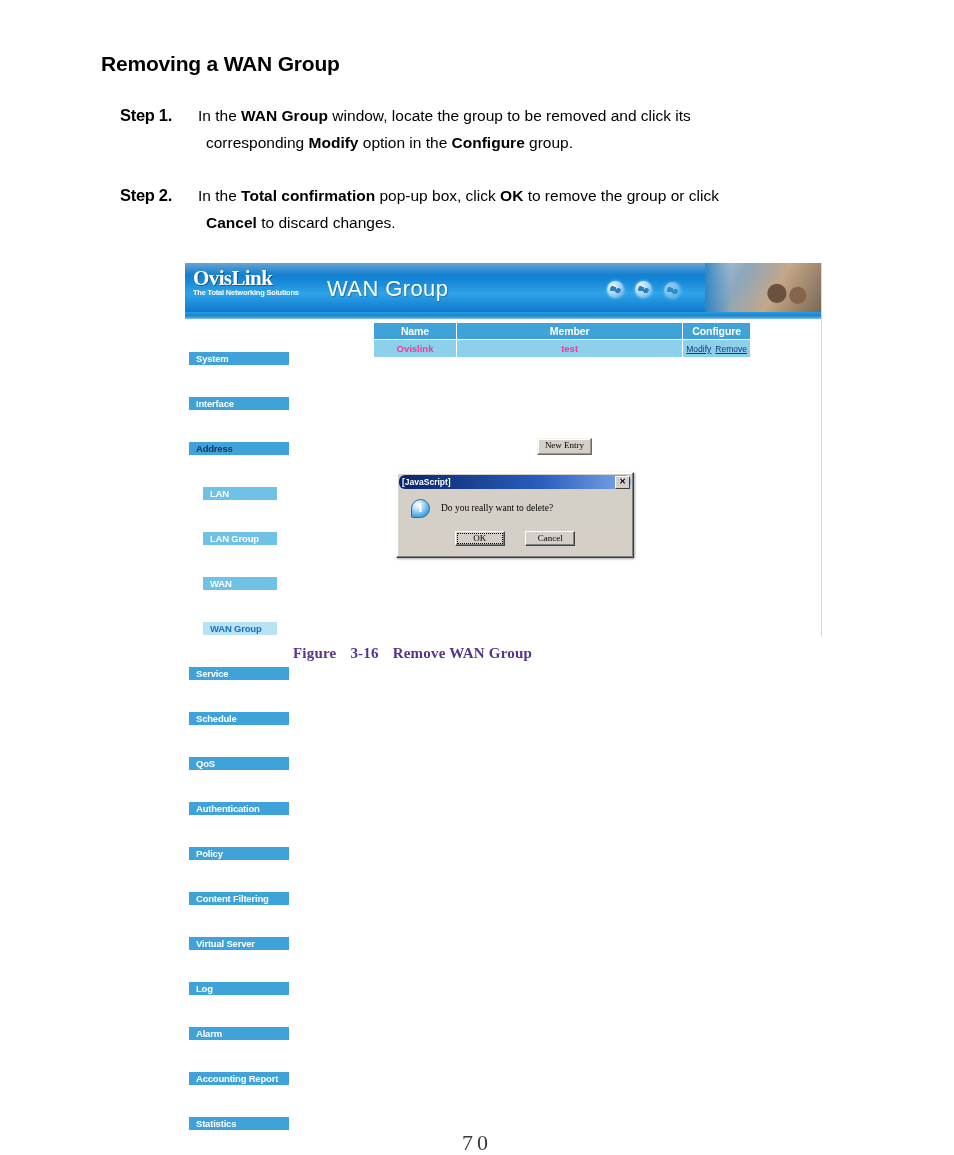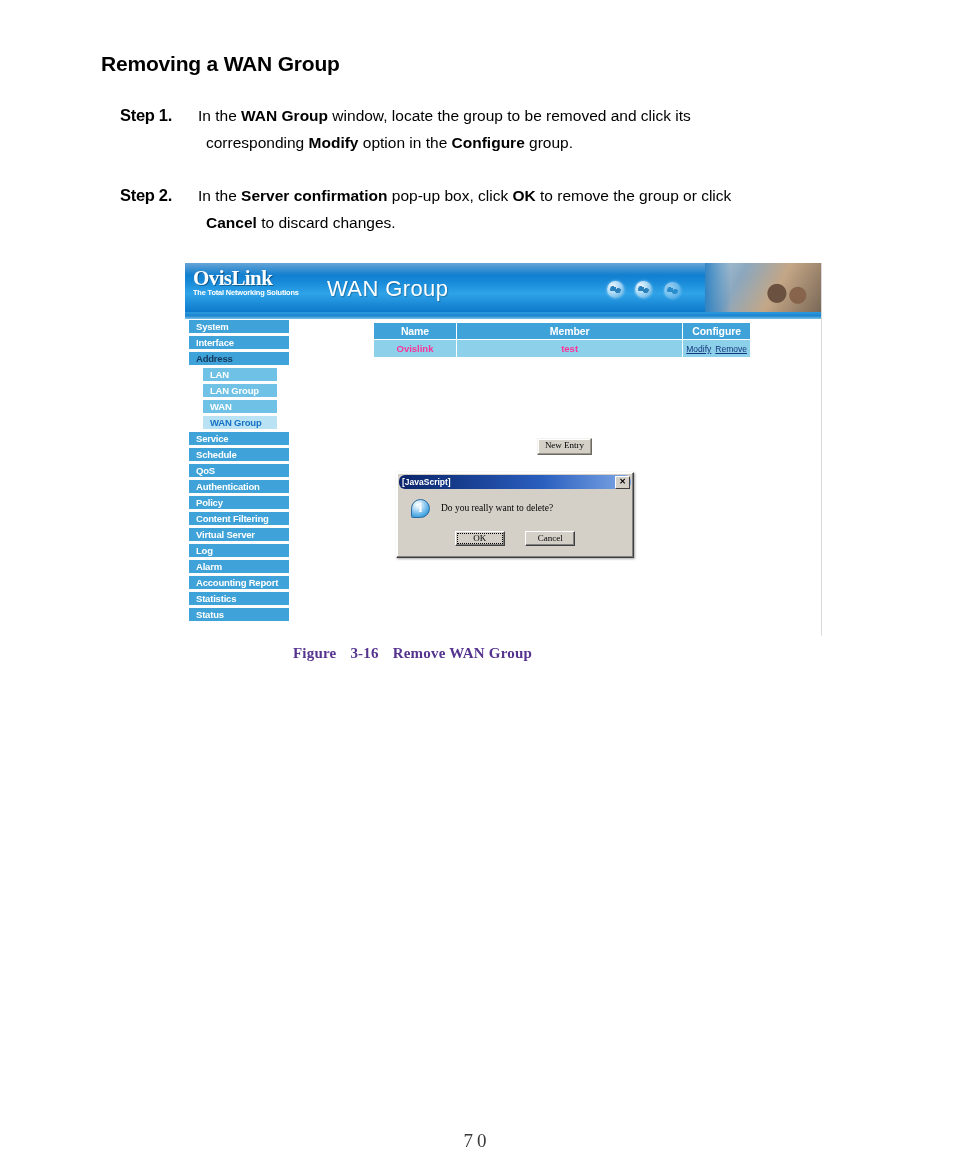--- a/index.html
+++ b/index.html
@@ -176,20 +176,21 @@
     line-height: 13px;
     margin-bottom: 3px;
     background: #3fa2d8;
     color: #ffffff;
     font-size: 9.5px;
     font-weight: bold;
     padding-left: 7px;
     letter-spacing: -0.2px;
     box-sizing: border-box;
     white-space: nowrap;
+    margin-top: 32px;
   }
   .nav-item.parent-selected {
     background: #3fa2d8;
     color: #14375c;
   }
   .nav-sub {
     margin-left: 14px;
     width: 74px;
     background: #6fc1e6;
     color: #ffffff;
@@ -369,37 +370,37 @@
   }
   .caption .gap { display: inline-block; width: 14px; }
 
   
   .page-number {
     position: absolute;
     left: 0; right: 0;
     top: 1130px;
     text-align: center;
     font-family: "Liberation Serif", serif;
-    font-size: 19px;
+    font-size: 22px;
     color: #3a3a3a;
     letter-spacing: 4px;
   }
 </style>
 </head>
 <body>
 
 <div class="page-title">Removing a WAN Group</div>
 
 <div class="step step-1">
   <span class="step-label">Step 1.</span><span class="step-body"><span>In the </span><b class="t">WAN Group</b><span> window, locate the group to be removed and click its</span></span>
   <span class="step-cont"><span>corresponding </span><b class="t">Modify</b><span> option in the </span><b class="t">Configure</b><span> group.</span></span>
 </div>
 
 <div class="step step-2">
-  <span class="step-label">Step 2.</span><span class="step-body"><span>In the </span><b class="t">Server confirmation</b><span> pop-up box, click </span><b class="t">OK</b><span> to remove the group or click</span></span>
+  <span class="step-label">Step 2.</span><span class="step-body"><span>In the </span><b class="t">Total confirmation</b><span> pop-up box, click </span><b class="t">OK</b><span> to remove the group or click</span></span>
   <span class="step-cont"><b class="t">Cancel</b><span> to discard changes.</span></span>
 </div>
 
 <div class="shot">
 
   <div class="banner">
     <div class="banner-sheen"></div>
     <div class="logo">
       <div class="logo-word">OvisLink</div>
       <div class="logo-tag">The Total Networking Solutions</div>

